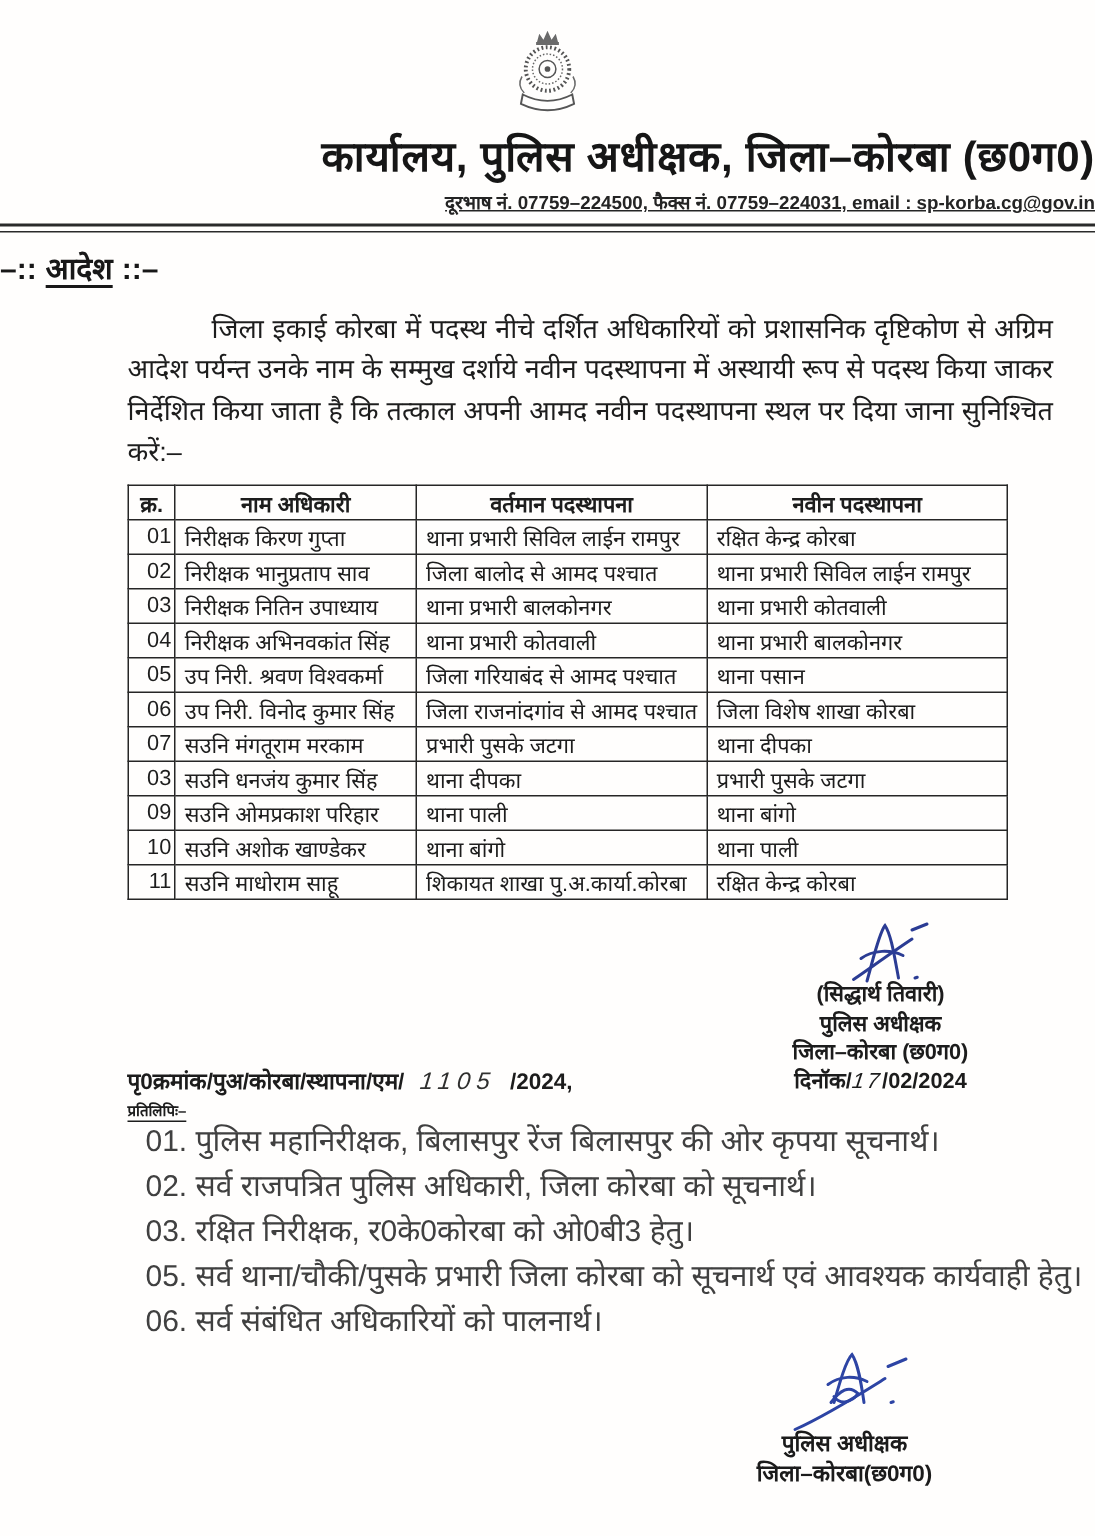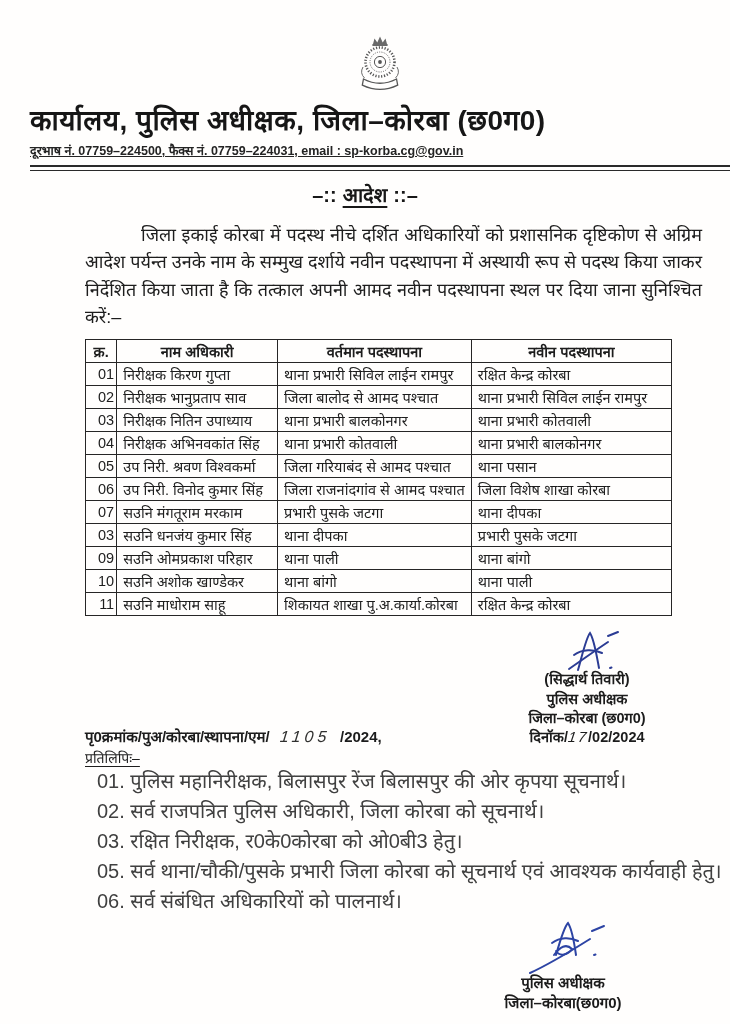--- a/index.html
+++ b/index.html
@@ -7,37 +7,37 @@
   body { font-family: "Liberation Sans", "DejaVu Sans", sans-serif; }
   .page {
     position: relative;
     width: 730px; height: 1024px;
     margin: 0 auto;
     background: #fffefd;
     color: #1d1d1d;
     overflow: hidden;
   }
   
-  .letterhead { text-align: left; padding-top: 34px; margin-left: 30px; }
+  .letterhead { text-align: right; padding-top: 18px; }
   .emblem-wrap { height: 62px; display: flex; justify-content: center; align-items: flex-start; }
   .office-title {
     font-size: 28px; font-weight: 700; letter-spacing: 0.5px;
     margin-top: 4px; color: #161616;
   }
   .contact-line {
     font-size: 12.5px; font-weight: 700; margin-top: 4px; color: #242424; text-decoration: underline;
   }
   .double-rule {
     margin-top: 6px; height: 6px; width: 730px;
     border-top: 2.5px solid #2a2a2a;
     border-bottom: 1.5px solid #2a2a2a;
   }
   
   .order-title-row {
-    text-align: center; margin-top: 10px;
+    text-align: left; margin-top: 10px;
     font-size: 20px; font-weight: 700; color: #181818;
   }
   .order-title-text { text-decoration: underline; text-underline-offset: 4px; text-decoration-thickness: 1.5px; margin: 0 6px; }
   
   .order-body {
     margin: 14px 28px 0 85px;
     width: 617px;
     font-size: 18px; line-height: 1.52; font-weight: 500;
     text-align: justify; text-indent: 56px; color: #1d1d1d;
   }
@@ -76,21 +76,21 @@
     font-size: 15px; font-weight: 600; white-space: nowrap; color: #1c1c1c;
   }
   .handwritten {
     display: inline-block; font-style: italic; letter-spacing: 4px;
     transform: skewX(-6deg); font-weight: 500; color: #30302f;
     padding: 0 10px; font-size: 16px;
   }
   .hw-small { display:inline-block; font-style: italic; transform: skewX(-8deg); letter-spacing: 2px; font-weight: 500; }
   .copies-label {
     margin: 2px 0 2px 85px;
-    font-size: 14px; font-weight: 400;
+    font-size: 10px; font-weight: 700;
     text-decoration: underline; text-underline-offset: 3px;
     display: inline-block;
   }
   .copies-list { margin: 0 0 0 97px; list-style: none; }
   .copies-list li {
     font-size: 20px; font-weight: 500; line-height: 1.28;
     margin-bottom: 4.5px; color: #404040; white-space: nowrap;
   }
   .footer-sig {
     width: 230px; margin: 6px 52px 0 auto;

